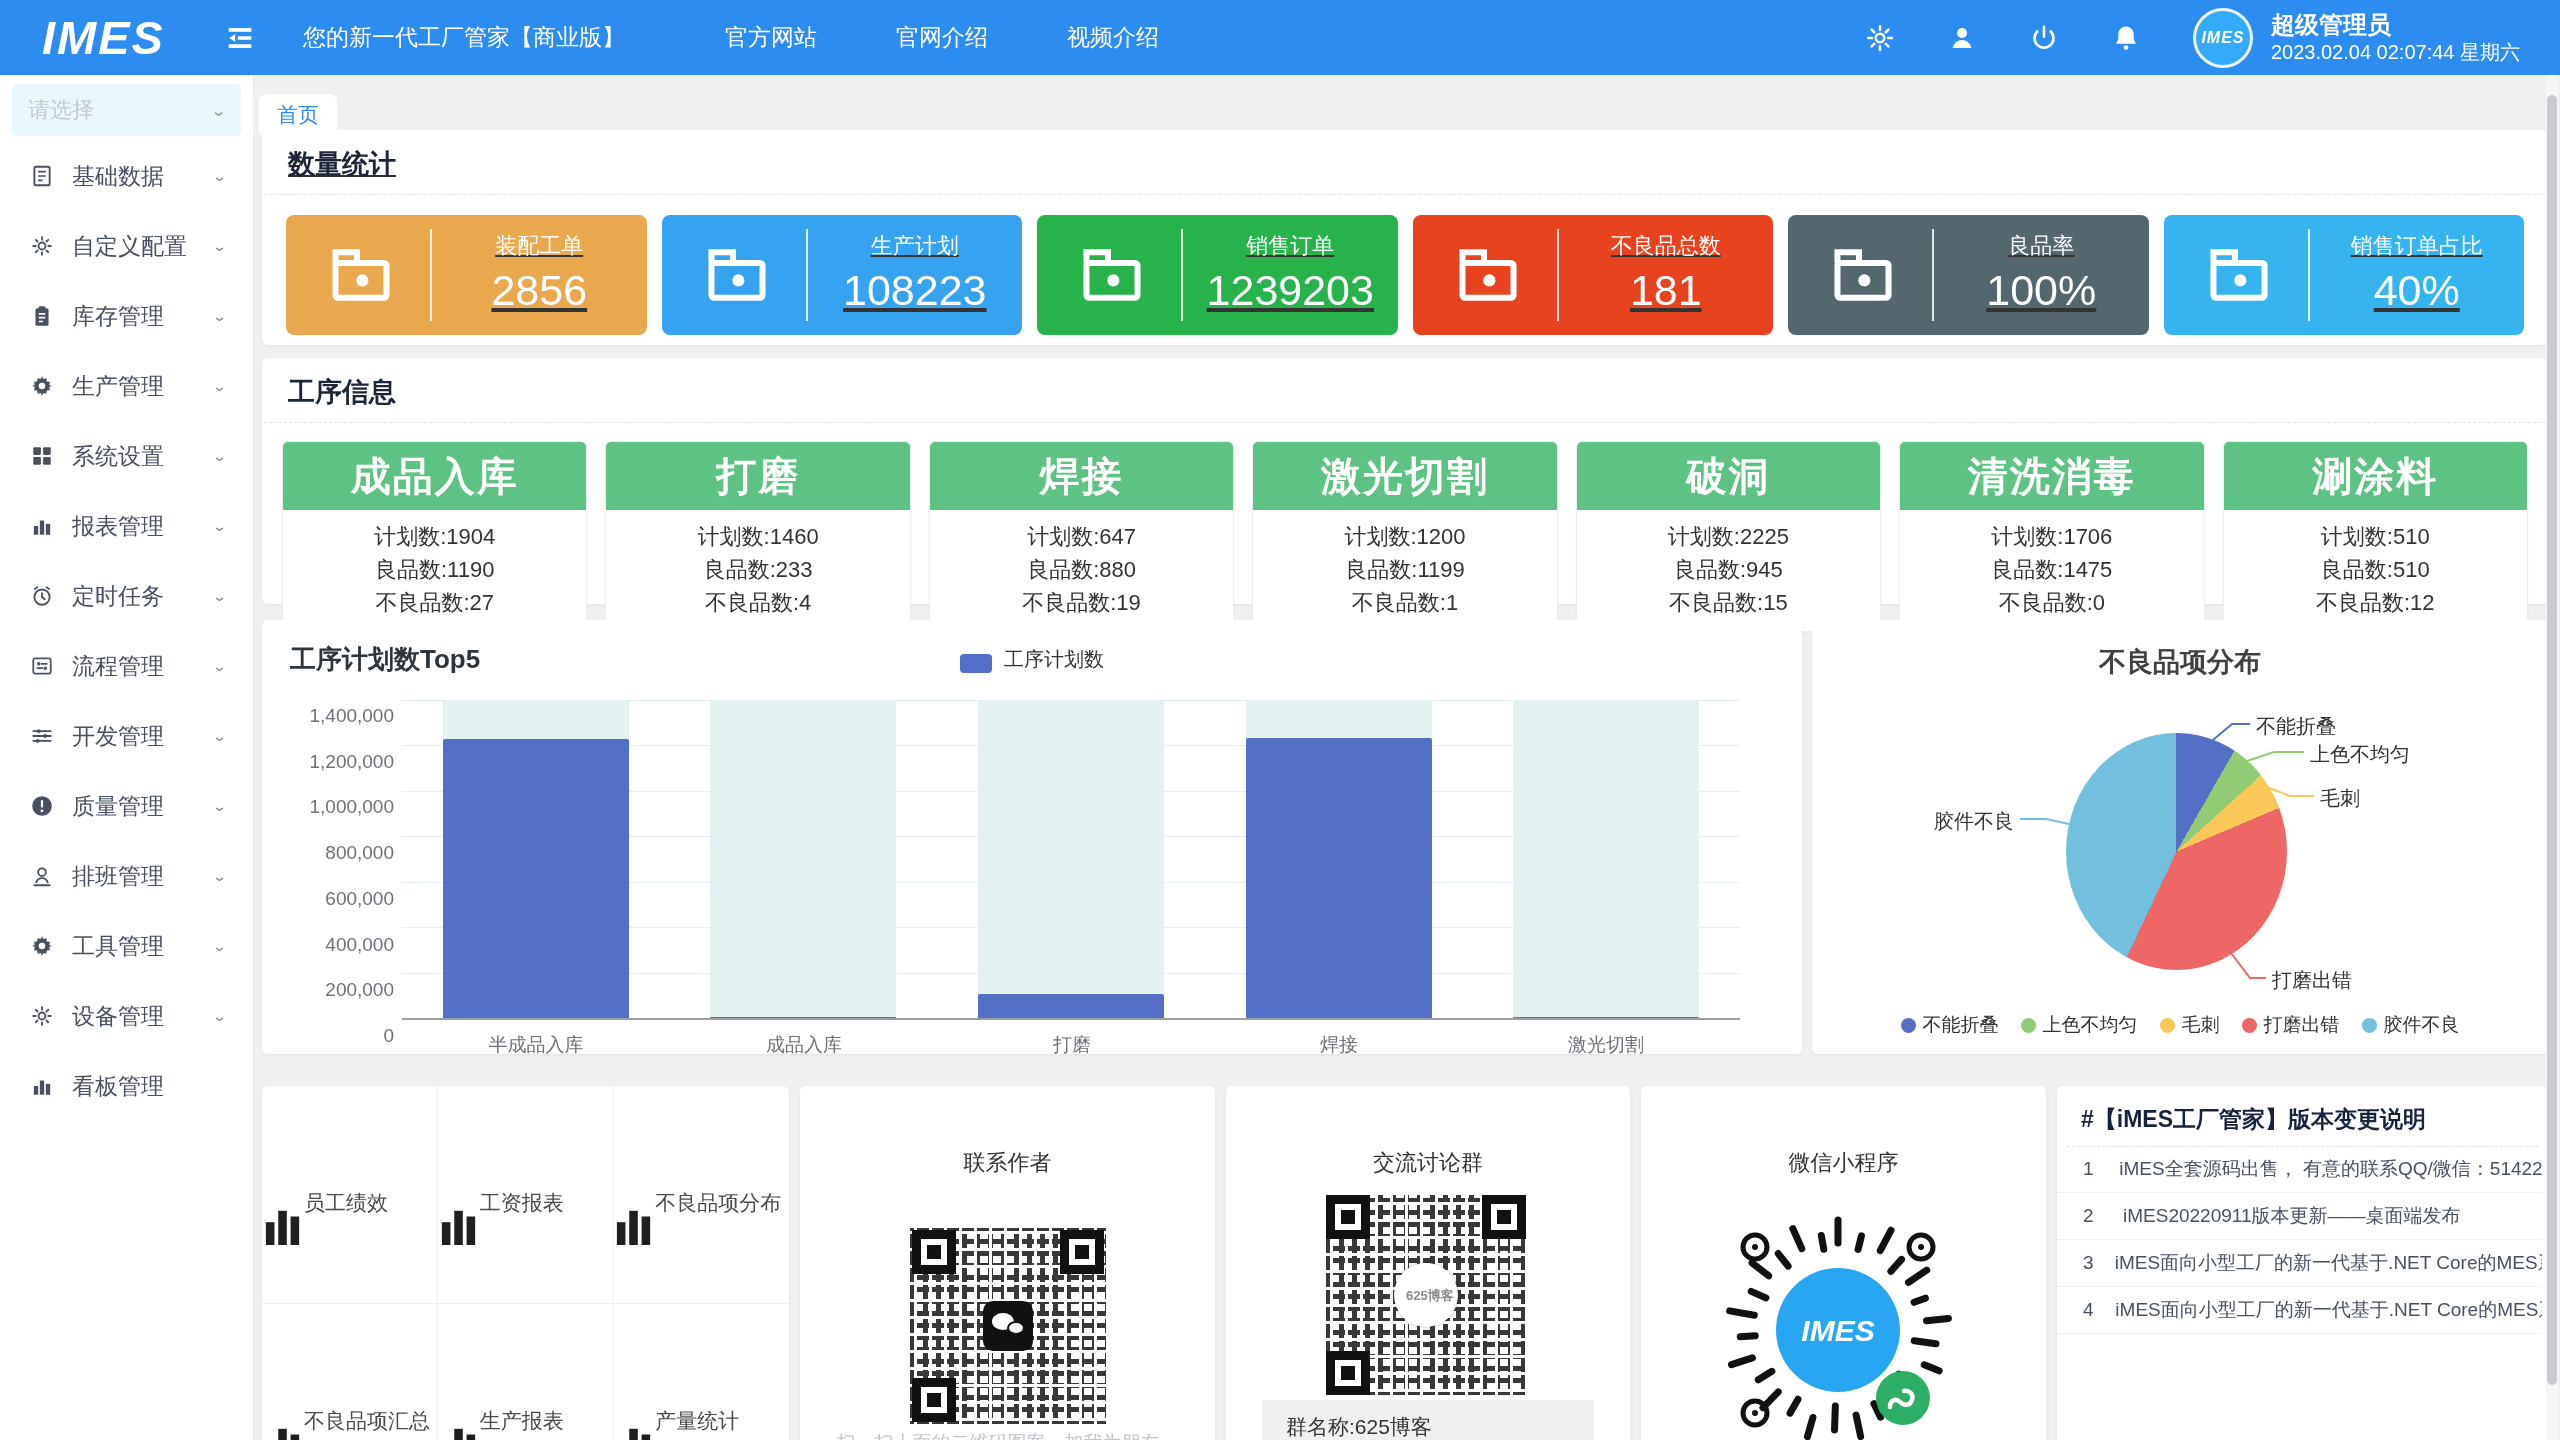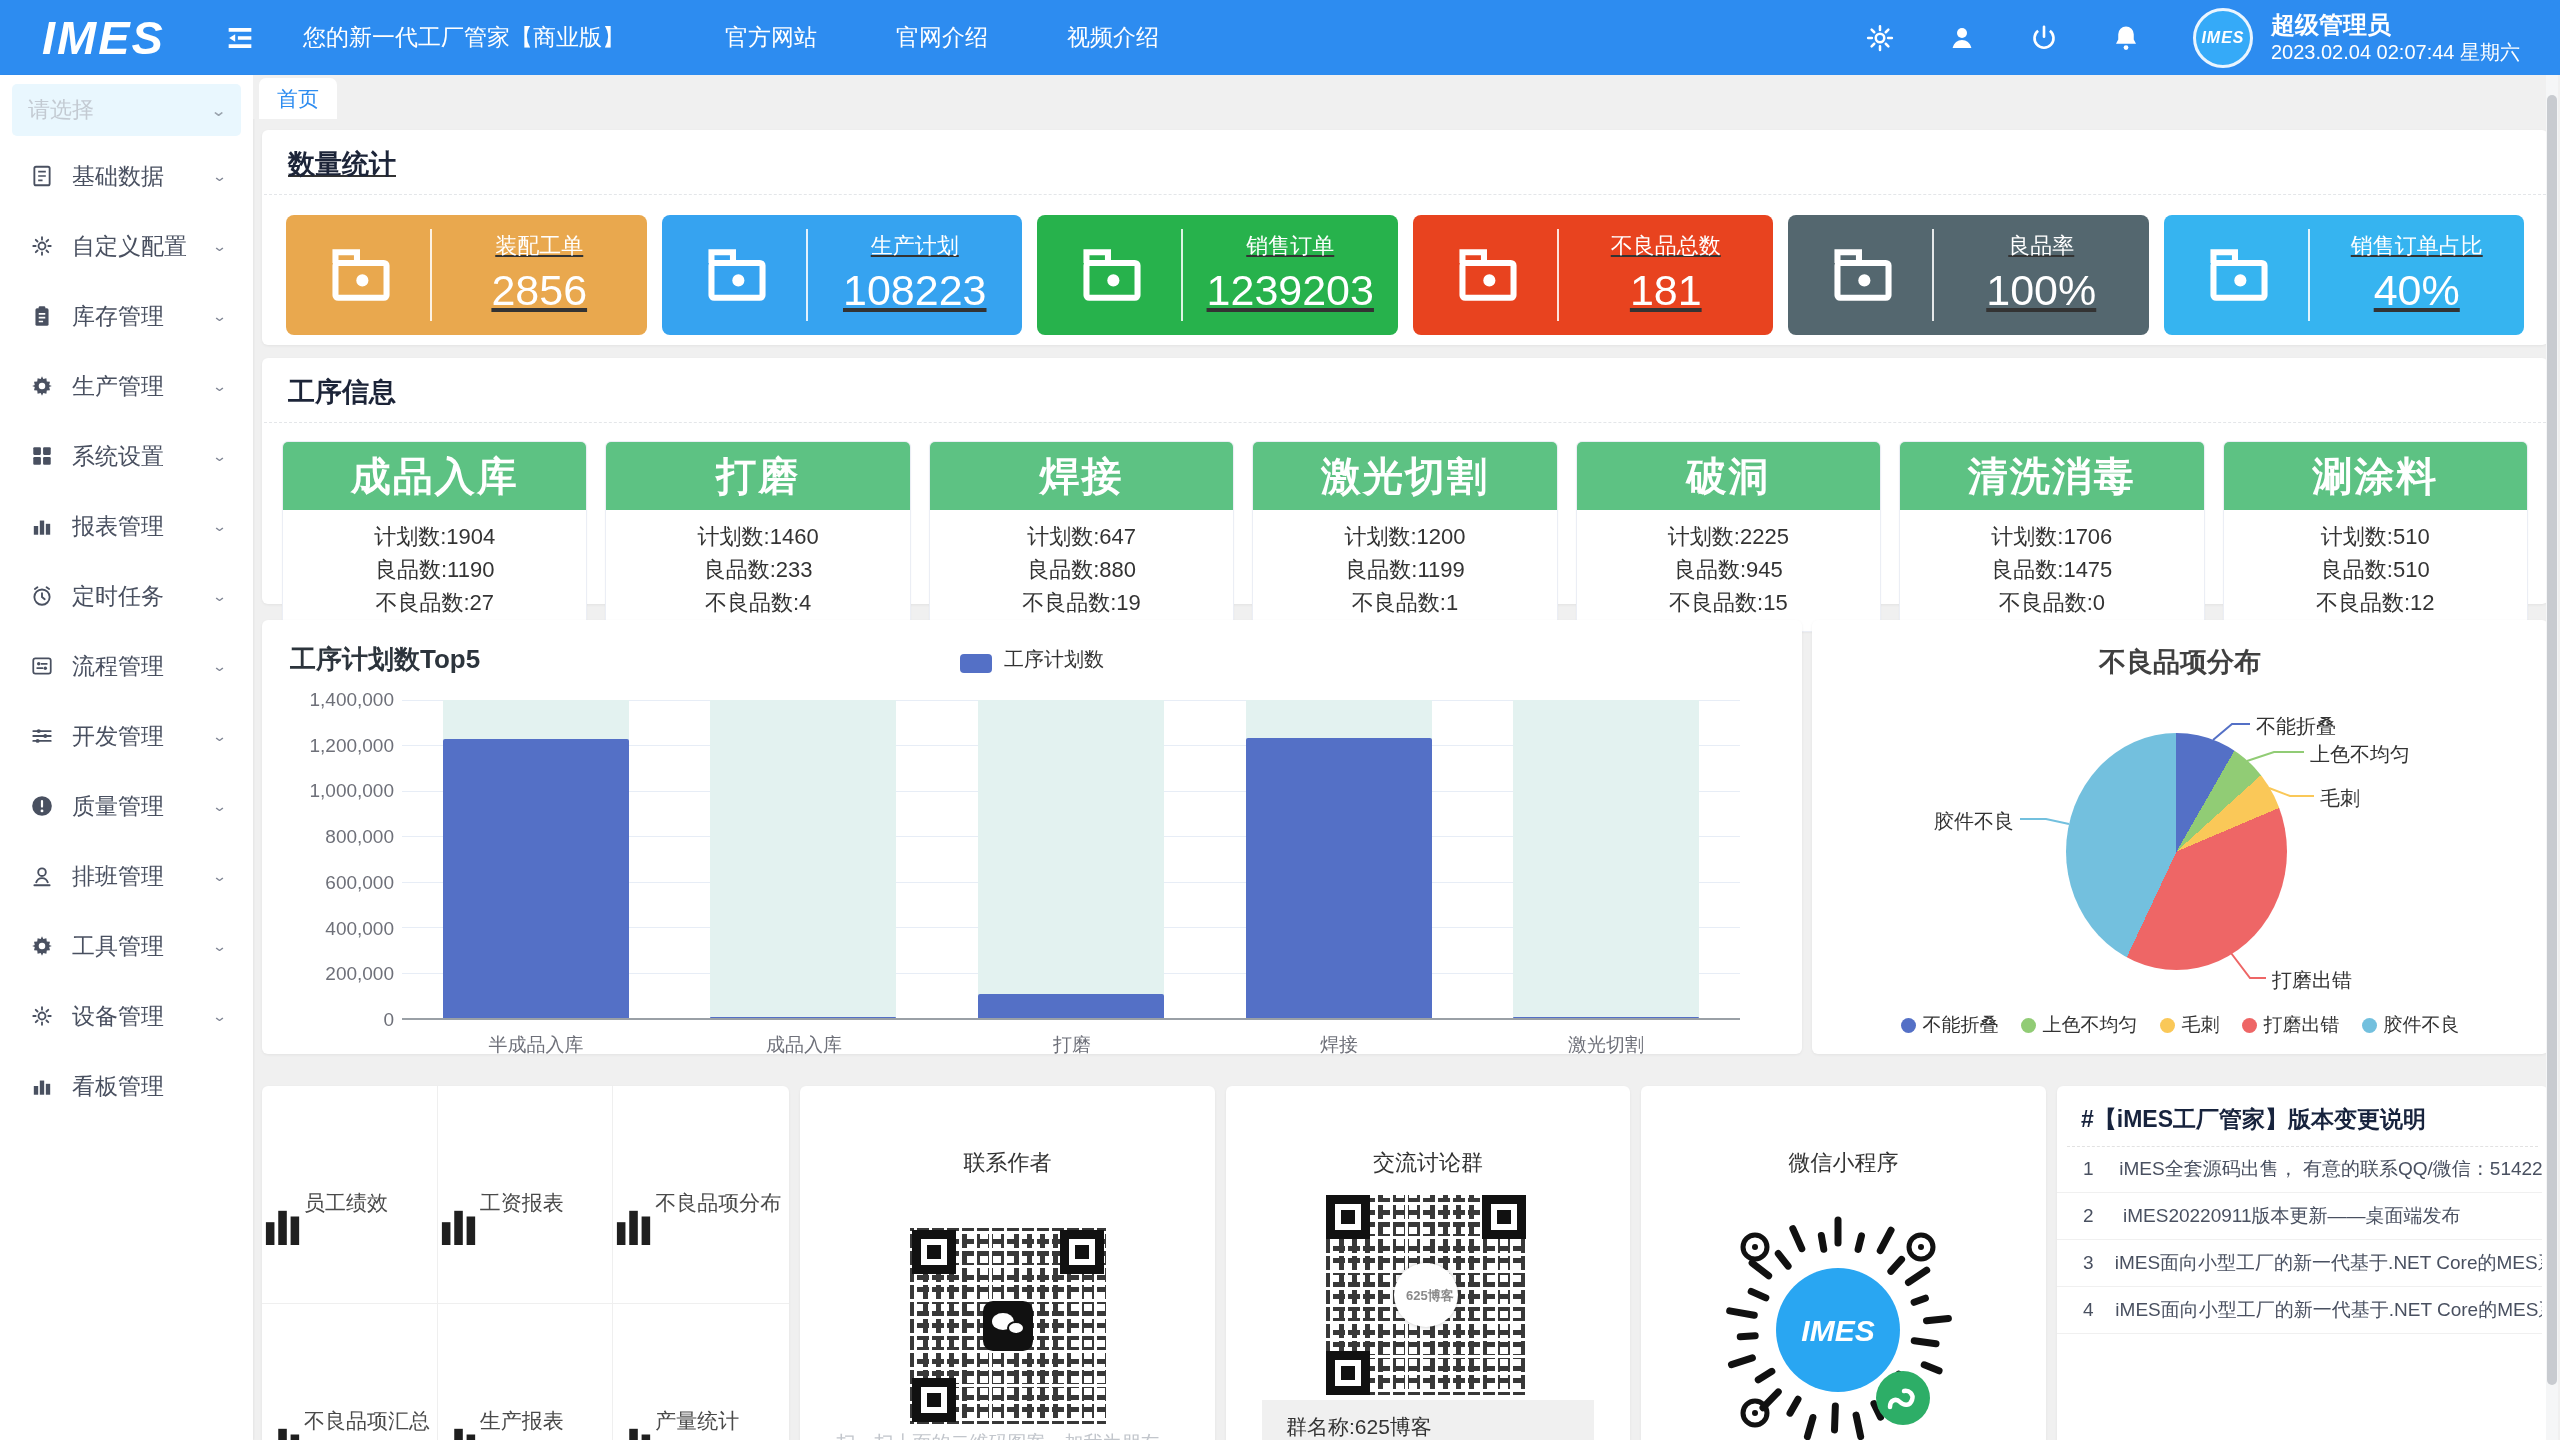--- a/index.html
+++ b/index.html
@@ -26,21 +26,21 @@
   .sidebar { position:absolute; left:0; top:75px; width:253px; height:1365px; background:#fff; box-shadow:1px 0 2px rgba(0,0,0,.05); }
   .side-select { position:absolute; left:12px; top:9px; width:229px; height:52px; background:#e9f7fe; border-radius:5px; display:flex; align-items:center; cursor:pointer; }
   .side-select .ph { margin-left:16px; font-size:22px; color:#c3cad2; }
   .side-select .chev { margin-left:auto; margin-right:14px; color:#9aa3ad; font-size:20px; transform:scaleY(.8); }
   .menu { position:absolute; top:66px; left:0; right:0; }
   .menu-item { height:70px; display:flex; align-items:center; padding:0 26px 0 30px; cursor:pointer; color:#495060; }
   .menu-item svg { width:24px; height:24px; flex:none; }
   .menu-label { margin-left:18px; font-size:23px; }
   .menu-chev { margin-left:auto; color:#808695; font-size:18px; transform:scaleY(.75); }
   
-  .tabrow { position:absolute; left:253px; top:75px; width:2307px; height:44px; background:#f0f0f0; }
+  .tabrow { position:absolute; left:253px; top:91px; width:2307px; height:44px; background:#f0f0f0; }
   .tab { position:absolute; left:6px; top:3px; width:78px; height:41px; background:#fff; border-radius:7px 7px 0 0; display:flex; align-items:center; justify-content:center; font-size:21px; color:#2d8cf0; cursor:pointer; }
   
   .panel { position:absolute; background:#fff; border-radius:6px; box-shadow:0 1px 3px rgba(0,0,0,.06); }
   .sec-title { font-size:27px; font-weight:700; color:#1c2438; padding:16px 0 12px 26px; }
   .dashed { border-bottom:1px dashed #e4e6e9; margin:0 2px; }
   
   .stat-row { display:flex; gap:15px; padding:20px 24px 16px 24px; }
   .stat-card { flex:1; height:120px; border-radius:8px; display:flex; align-items:center; color:#fff; cursor:pointer; }
   .stat-ico { width:86px; margin-left:32px; flex:none; }
   .stat-div { width:2px; height:92px; background:rgba(255,255,255,.85); margin-left:26px; }
@@ -56,21 +56,21 @@
   .bar-title { position:absolute; left:28px; top:22px; font-size:26px; font-weight:700; color:#2c343c; }
   .bar-legend { position:absolute; left:0; right:0; top:26px; display:flex; justify-content:center; align-items:flex-end; gap:12px; cursor:pointer; }
   .bar-legend .sw { width:32px; height:19px; border-radius:4px; }
   .bar-legend .lt { font-size:20px; color:#333; }
   .plot { position:absolute; left:140px; top:80px; width:1338px; height:320px; border-bottom:2px solid #9aa0a6; }
   .gridline { position:absolute; left:0; right:0; height:1px; background:#e7edf6; }
   .cols { position:absolute; inset:0; display:flex; }
   .col { flex:1; position:relative; }
   .band { position:absolute; top:0; bottom:0; left:50%; transform:translateX(-50%); width:186px; }
   .bar { position:absolute; bottom:0; left:50%; transform:translateX(-50%); width:186px; border-radius:2px 2px 0 0; cursor:pointer; }
-  .ylab { position:absolute; right:1408px; transform:translateY(-50%); font-size:19px; color:#6e7079; width:130px; text-align:right; }
+  .ylab { position:absolute; right:1408px; transform:translateY(-50%); font-size:19px; color:#6e7079; width:130px; text-align:right;margin-top:16px; }
   .xlab { position:absolute; top:412px; font-size:19px; color:#6e7079; text-align:center; width:268px; }
   
   .pie-title { position:absolute; left:0; right:0; top:24px; text-align:center; font-size:27px; font-weight:700; color:#404040; }
   .pie { position:absolute; left:254px; top:113px; width:221px; height:237px; border-radius:50%; cursor:pointer; }
   .pie-label { position:absolute; font-size:20px; color:#333; white-space:nowrap; }
   .pie-legend { position:absolute; left:0; right:0; bottom:16px; display:flex; justify-content:center; gap:22px; }
   .pl-item { display:flex; align-items:center; gap:7px; cursor:pointer; }
   .pl-item .dot { width:15px; height:15px; border-radius:50%; }
   .pl-item .tx { font-size:19px; color:#333; }
   

